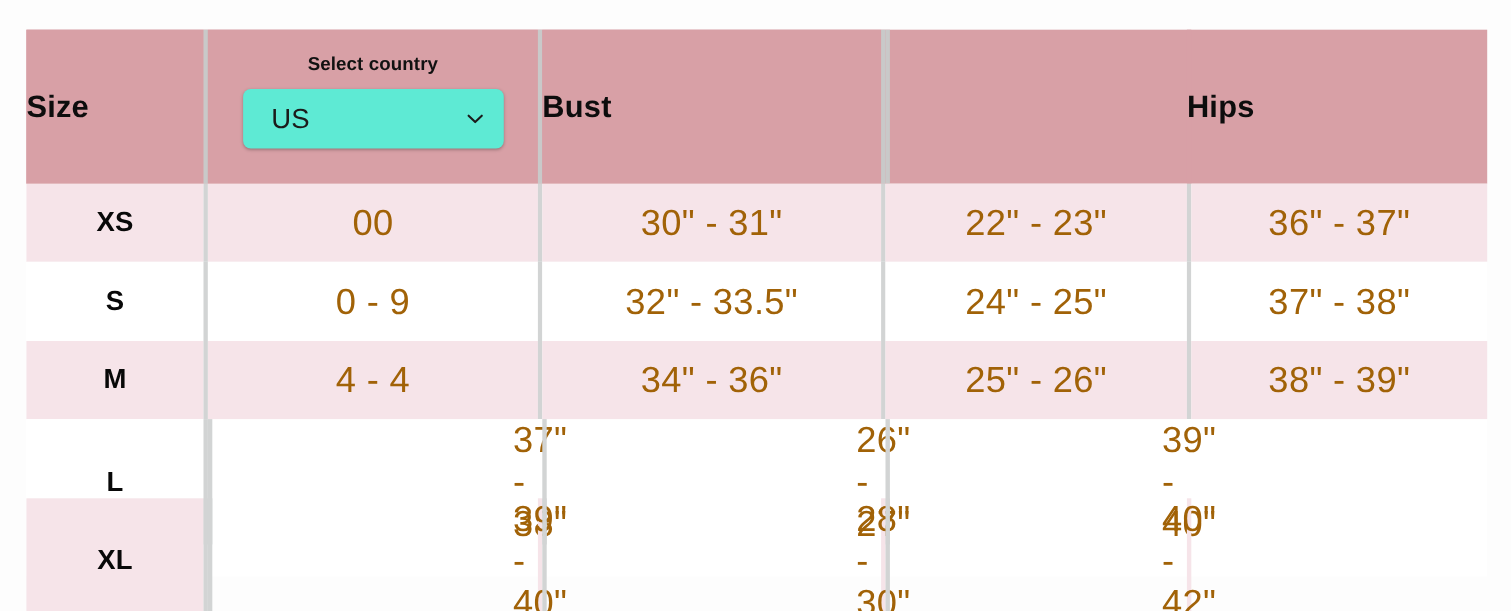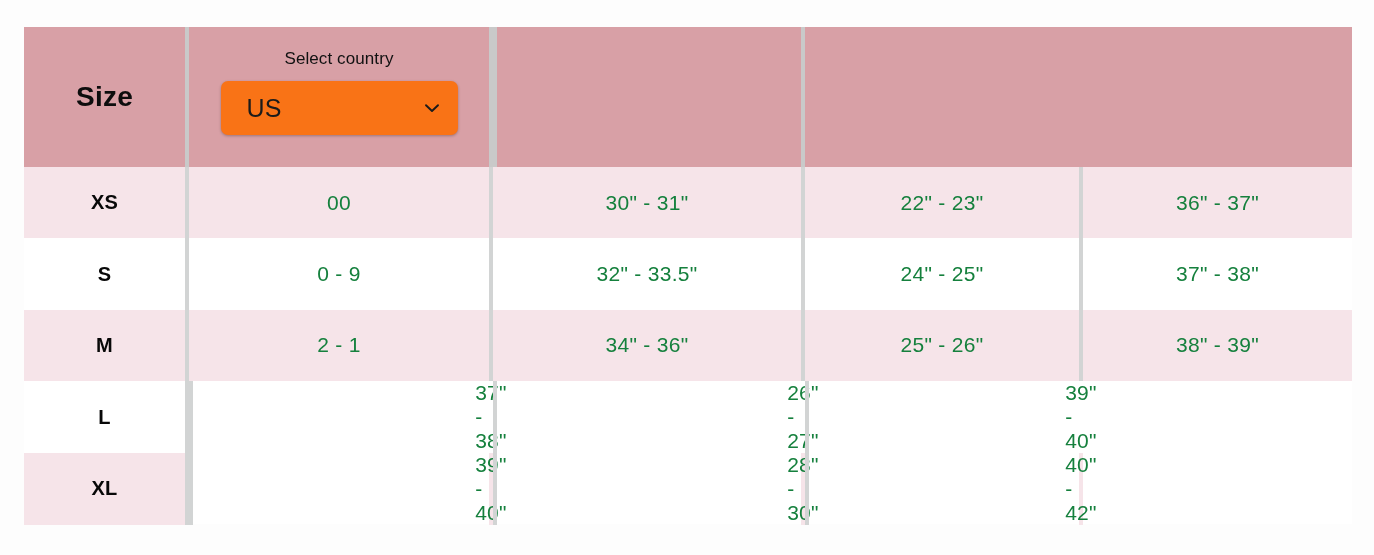--- a/index.html
+++ b/index.html
@@ -41,48 +41,47 @@
   
   .header-row {
     height: 140px;
     background: #d8a0a6;
   }
   .header-row .sep { background: #c9c9c9; }
 
   .hcell {
     display: flex;
     align-items: center;
-    justify-content: center;
     background: #d8a0a6;
     color: #0d0d0d;
     font-size: 28px;
     font-weight: 700;
     letter-spacing: 0.2px;
   }
 
   .hcell-country {
     flex-direction: column;
     justify-content: flex-start;
     padding-top: 22px;
     box-sizing: border-box;
   }
 
   .country-label {
     font-size: 17px;
-    font-weight: 400;
+    font-weight: 700;
     color: #111111;
     letter-spacing: 0.1px;
     margin-bottom: 12px;
   }
 
   .country-select {
     position: relative;
     width: 237px;
     height: 54px;
-    background: #f97316;
+    background: #5eead4;
     border-radius: 7px;
     box-shadow: 0 1px 3px rgba(0,0,0,0.28);
     display: flex;
     align-items: center;
     box-sizing: border-box;
     padding: 0 16px 0 26px;
     cursor: pointer;
   }
   .country-select-value {
     font-size: 25px;
@@ -98,29 +97,29 @@
     flex: 0 0 auto;
   }
 
   
   .body-row { height: 71.4px; }
 
   .cell {
     display: flex;
     align-items: center;
     justify-content: center;
-    font-size: 21px;
-    color: #15803d;
+    font-size: 33px;
+    color: #a16207;
     font-weight: 400;
     letter-spacing: 0.3px;
   }
   .cell-size {
     color: #080808;
     font-weight: 700;
-    font-size: 20px;
+    font-size: 25px;
     letter-spacing: 0.2px;
   }
 
   .row-shade .cell,
   .row-shade .sep-bg { background: #f6e4e9; }
   .row-plain .cell,
   .row-plain .sep-bg { background: #ffffff; }
 </style>
 </head>
 <body>
@@ -140,26 +139,32 @@
       <div class="country-select">
         <span class="country-select-value">US</span>
         <svg class="chevron" viewBox="0 0 20 20">
           <path d="M4 7.2 L10 13 L16 7.2" fill="none" stroke="#1b1b1b" stroke-width="1.9" stroke-linecap="round" stroke-linejoin="round"></path>
         </svg>
       </div>
     </div>
 
     <div class="sep"></div>
 
-
-    <div class="sep"></div>
-
-
-    <div class="sep"></div>
-
+    <div class="hcell">
+      <span>Bust</span>
+    </div>
+
+    <div class="sep"></div>
+
+
+    <div class="sep"></div>
+
+    <div class="hcell">
+      <span>Hips</span>
+    </div>
   </div>
 
   <div class="row body-row row-shade">
     <div class="cell cell-size">
         <span>XS</span>
       </div>
     <div class="sep"></div>
     <div class="cell">
         <span>00</span>
       </div>
@@ -198,21 +203,21 @@
         <span>37" - 38"</span>
       </div>
   </div>
 
   <div class="row body-row row-shade">
     <div class="cell cell-size">
         <span>M</span>
       </div>
     <div class="sep"></div>
     <div class="cell">
-        <span>2 - 1</span>
+        <span>4 - 4</span>
       </div>
     <div class="sep"></div>
     <div class="cell">
         <span>34" - 36"</span>
       </div>
     <div class="sep"></div>
     <div class="cell">
         <span>25" - 26"</span>
       </div>
     <div class="sep"></div>

